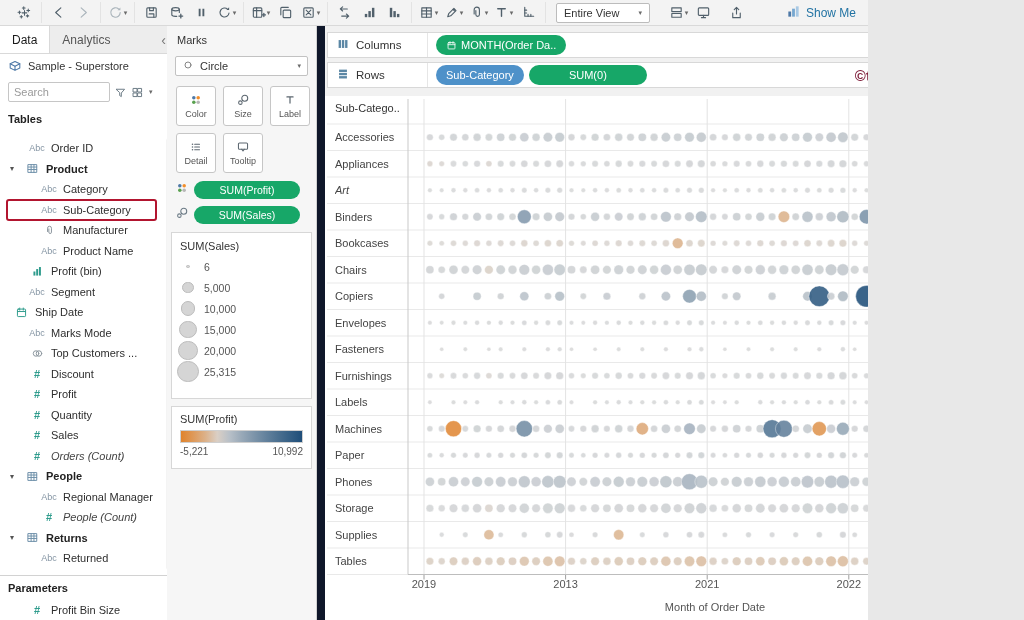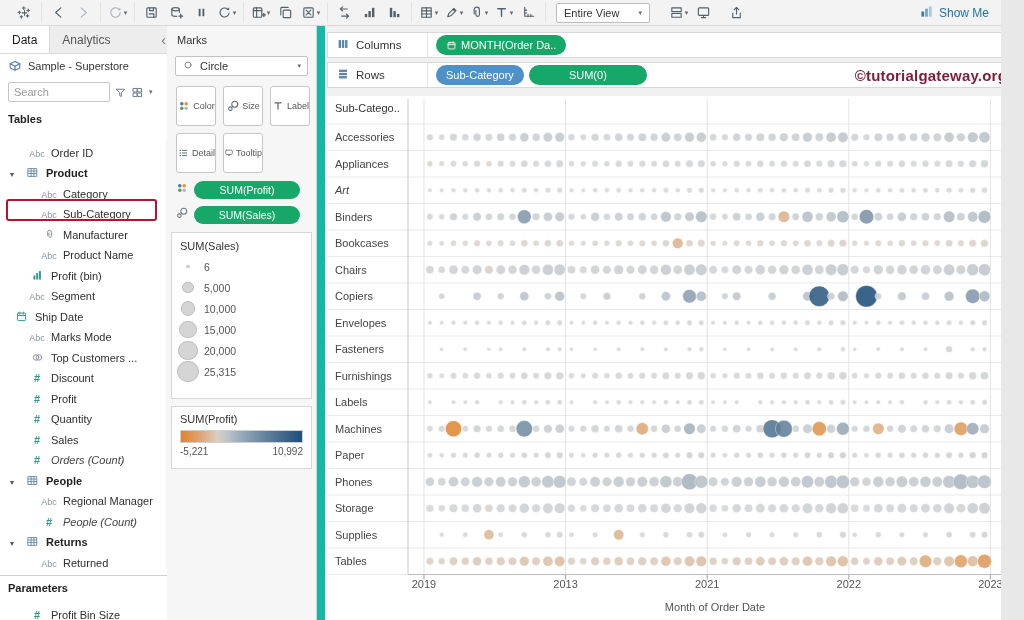--- a/index.html
+++ b/index.html
@@ -1,16 +1,16 @@
 <!DOCTYPE html>
 <html><head>
 <meta charset="utf-8">
 <style>
   html,body{margin:0;padding:0;background:#e8e8e8}
-  #app{position:relative;width:1001px;height:620px;background:#14b8a6;font-family:"Liberation Sans",sans-serif;overflow:hidden;-webkit-font-smoothing:antialiased}
+  #app{position:relative;width:868px;height:620px;background:#0f172a;font-family:"Liberation Sans",sans-serif;overflow:hidden;-webkit-font-smoothing:antialiased}
   .ic{fill:none;stroke:currentColor;stroke-width:1.2;stroke-linecap:round;stroke-linejoin:round}
   
   #toolbar{position:absolute;left:0;top:0;width:100%;height:26px;background:#f3f3f3;border-bottom:1px solid #d9d9d9;display:flex;align-items:center;padding:0 8px;box-sizing:border-box}
   #tb-left,#tb-right{display:flex;align-items:center}
   .tb-group{display:flex;align-items:center;gap:2px;padding:0 5px}
   #tb-left .tb-group{border-right:1px solid #e3e3e3}
   .tb-btn{width:23px;height:21px;display:flex;align-items:center;justify-content:center;color:#51606b;border-radius:2px;cursor:default}
   .tb-btn.dis{color:#aab4bb}
   .tb-btn .ic{width:15px;height:15px}
   .tcaret{font-size:7px;color:#6a6a6a;margin-left:1px}
@@ -25,21 +25,21 @@
   .tab.active{background:#fff;color:#1a1a1a;border-right:1px solid #d9d9d9}
   #collapse{margin-left:auto;padding:0 8px;color:#777;font-size:14px}
   #ds-row{display:flex;align-items:center;gap:6px;height:24px;padding:0 8px;font-size:11px;color:#333}
   #ds-ic{display:flex}#ds-ic .ic{width:14px;height:14px;color:#4e79a7}
   #search-row{display:flex;align-items:center;gap:4px;padding:4px 6px 2px 8px}
   #search-input{width:90px;height:18px;border:1px solid #c6c6c6;border-radius:2px;font:11px "Liberation Sans",sans-serif;padding:0 5px;color:#333;box-sizing:content-box}
   #search-input::placeholder{color:#9a9a9a}
   .sic{color:#6b7a85;display:flex}.sic .ic{width:13px;height:13px}
   #tables-label{font-size:11px;font-weight:bold;color:#222;padding:9px 8px 0}
   #field-list{position:absolute;top:112px;left:0;right:9px}
-  .field-row{height:20.5px;display:flex;align-items:flex-end;gap:5px;font-size:11px;color:#2e2e2e;position:relative}
+  .field-row{height:20.5px;display:flex;align-items:center;gap:5px;font-size:11px;color:#2e2e2e;position:relative}
   .field-row.group .flabel{font-weight:bold;color:#222}
   .field-row.ital .flabel{font-style:italic;color:#444}
   .field-row.hl::after{content:"";position:absolute;left:6px;right:8px;top:-1px;bottom:-1px;border:2px solid #b2152f;border-radius:3px;pointer-events:none}
   .fcaret{font-size:8px;color:#555;width:8px}
   .fic{width:18px;display:flex;justify-content:center;align-items:center;flex:none}
   .fic-abc{font-size:9px;color:#8494a3}
   .fic-num{font-size:11px;font-weight:bold;color:#2f9c8d}
   .fic .ic{width:13px;height:13px}
   .fic-table{color:#6d8fa9}.fic-calendar{color:#2f9c8d}.fic-histogram{color:#2f9c8d}
   .fic-paperclip,.fic-venn{color:#8a949c}
@@ -49,21 +49,21 @@
   #params-divider{position:absolute;left:0;right:0;top:549px;border-top:1px solid #d2d2d2}
   #params-label{position:absolute;top:556px;left:8px;font-size:11px;font-weight:bold;color:#222}
   #param-list{position:absolute;top:574px;left:0;right:0}
   
   #marks-panel{position:absolute;left:167px;top:26px;width:150px;bottom:0;background:#f6f6f6;border-right:1px solid #d2d2d2;box-sizing:border-box}
   #marks-title{position:absolute;top:8px;left:10px;font-size:11px;color:#333}
   #mark-type{position:absolute;top:30px;left:8px;width:133px;height:20px;background:#fff;border:1px solid #c2c2c2;border-radius:2px;display:flex;align-items:center;gap:6px;padding:0 6px;font-size:11px;color:#333;box-sizing:border-box}
   #mark-type .ic{width:12px;height:12px;color:#777}
   #mark-type .tcaret{margin-left:auto}
   #marks-buttons{position:absolute;top:60px;left:9px;width:141px;display:flex;flex-wrap:wrap;gap:7px}
-  .mk-btn{width:40px;height:40px;background:#fff;border:1px solid #c6c6c6;border-radius:3px;display:flex;flex-direction:row;align-items:center;justify-content:center;gap:2px;color:#5c6770;box-sizing:border-box}
+  .mk-btn{width:40px;height:40px;background:#fff;border:1px solid #c6c6c6;border-radius:3px;display:flex;flex-direction:column;align-items:center;justify-content:center;gap:2px;color:#5c6770;box-sizing:border-box}
   .mk-btn .ic{width:14px;height:14px}
   .mk-lab{font-size:9px;color:#555}
   #marks-pills{position:absolute;top:155px;left:8px;right:8px;display:flex;flex-direction:column;gap:7px}
   .mpill-row{display:flex;align-items:center;gap:5px}
   .mpill-row .ic{width:14px;height:14px;color:#6b7a85}
   .pill{display:inline-flex;align-items:center;justify-content:center;height:18px;border-radius:9px;font-size:10.5px;color:#fff;padding:0 10px;box-sizing:border-box;white-space:nowrap}
   .pill.continuous{background:#17a768}
   .pill.discrete{background:#4e91c9}
   .mpill{width:106px}
   #sales-card{position:absolute;top:206px;left:4px;width:141px;height:167px;background:#fff;border:1px solid #d7d7d7;box-sizing:border-box}

